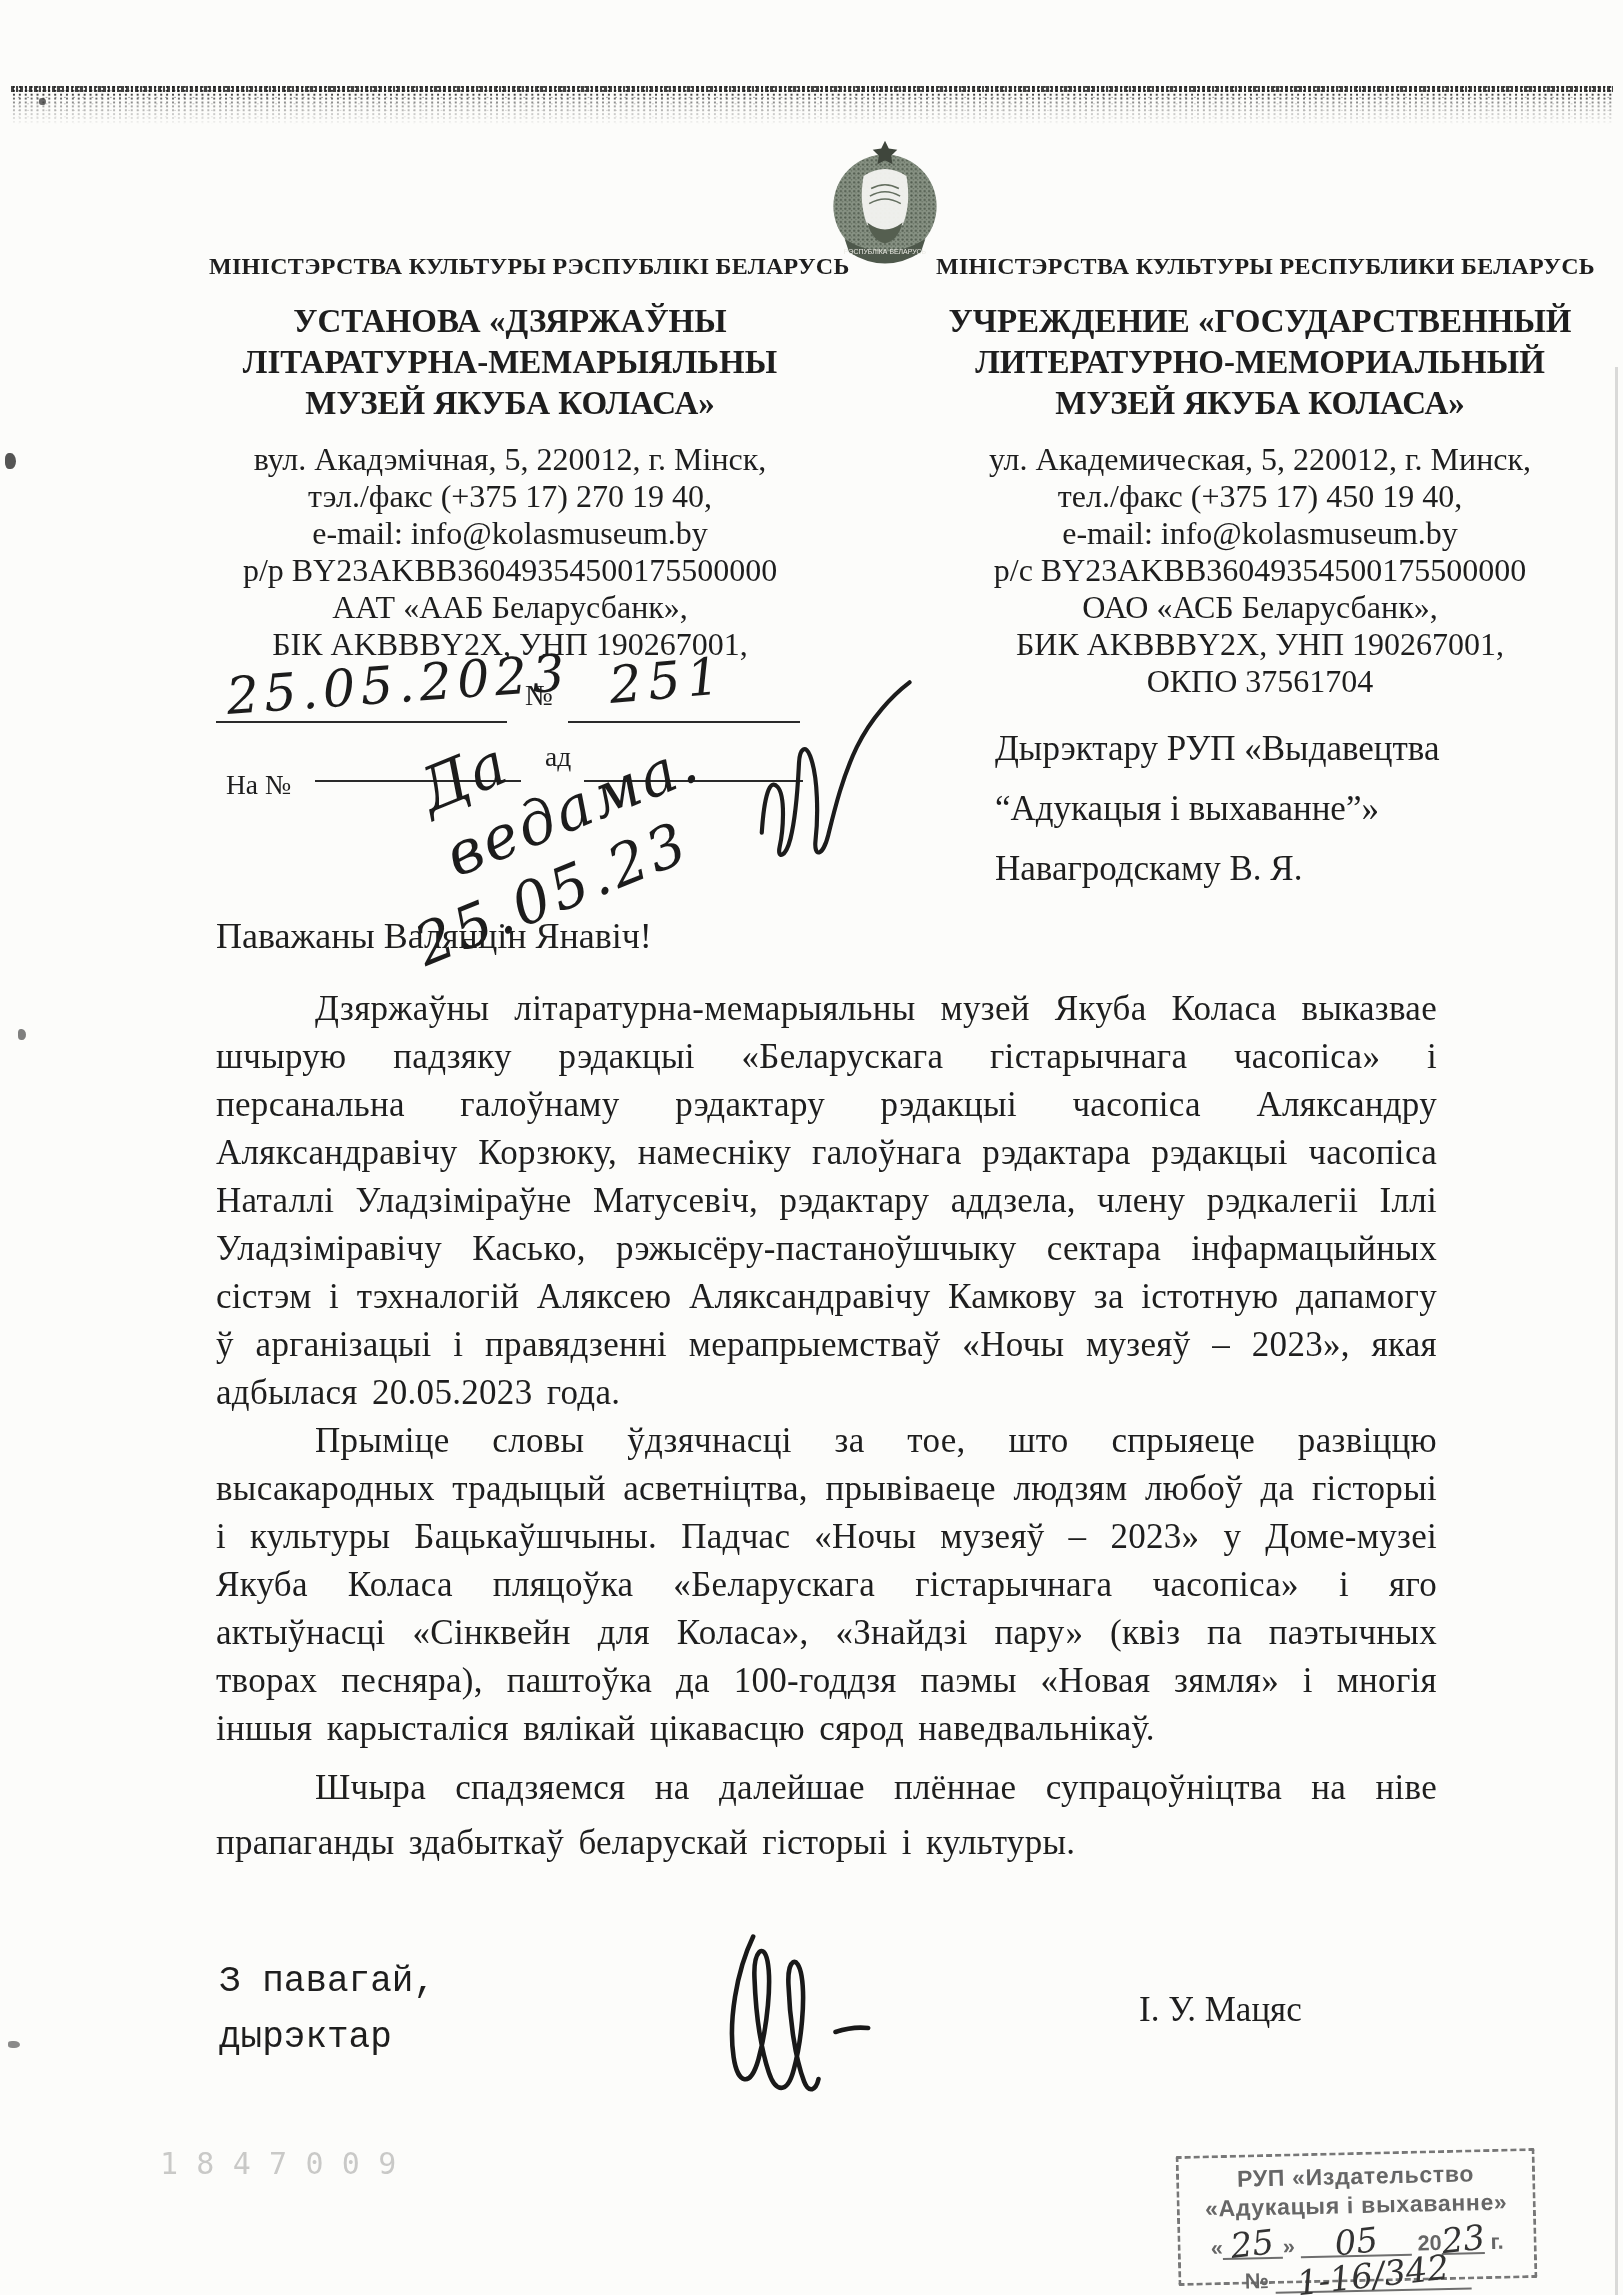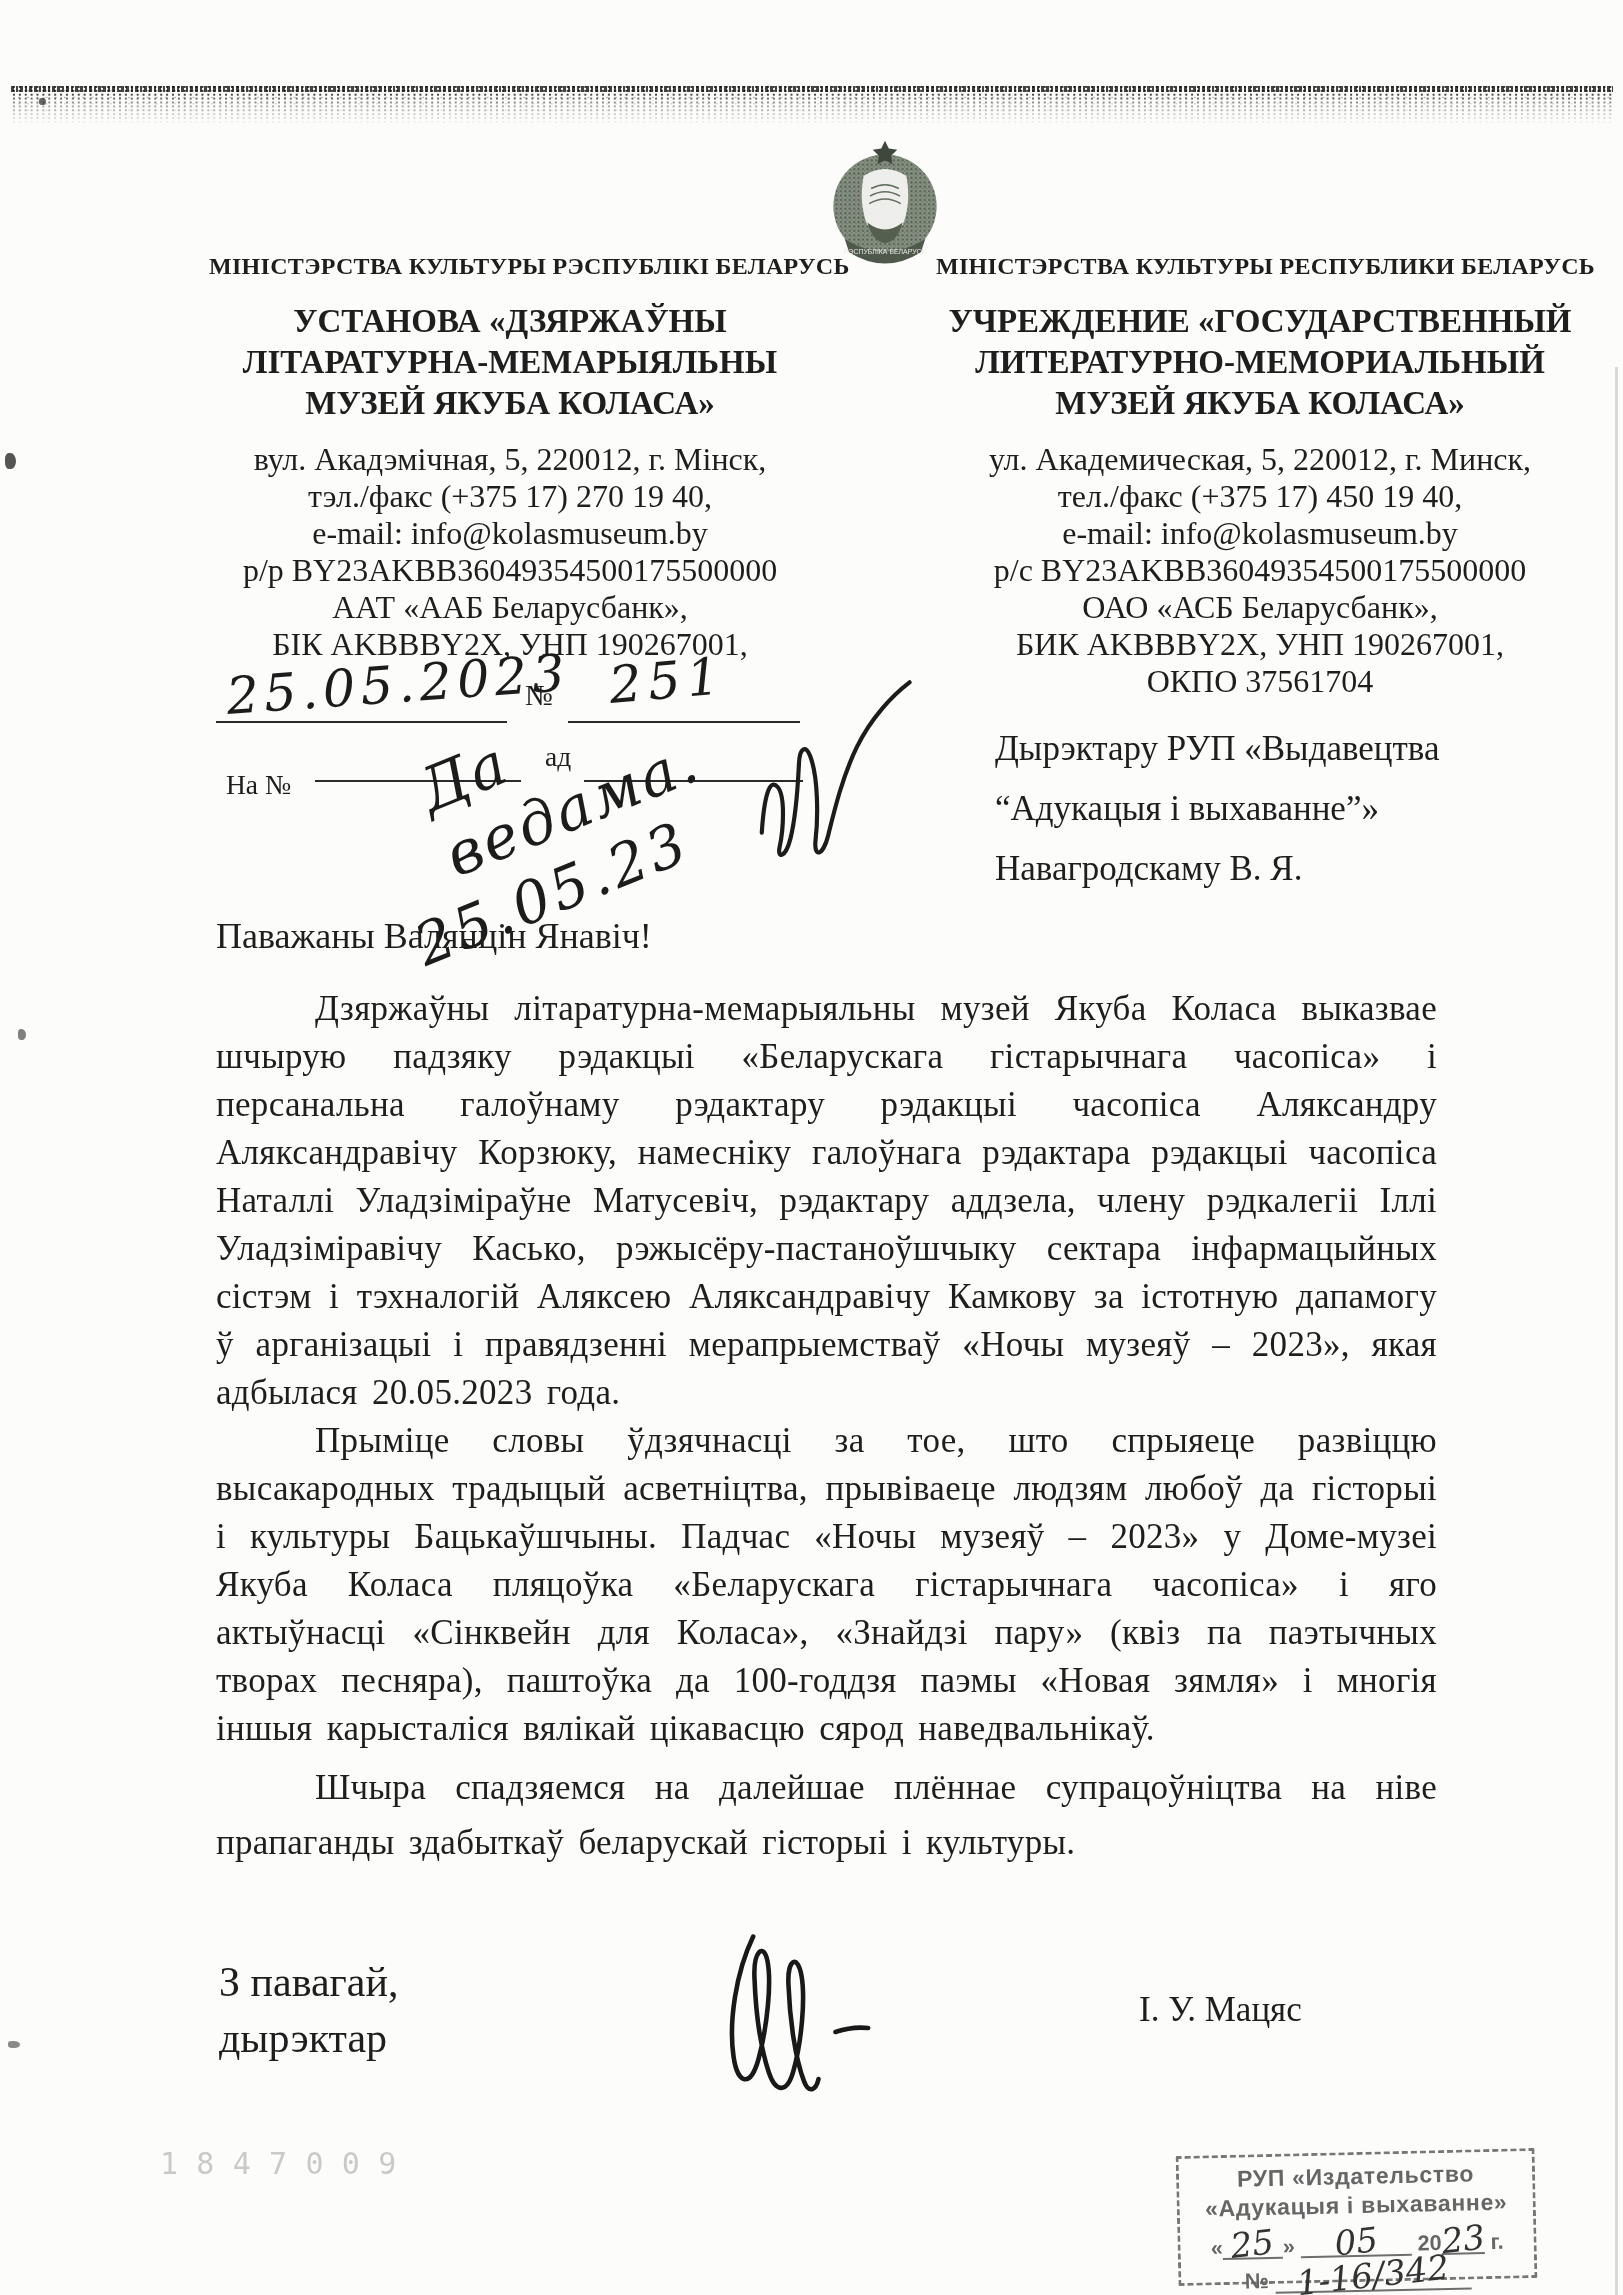--- a/index.html
+++ b/index.html
@@ -68,21 +68,21 @@
   
   .addressee{left:995px;top:719px;width:497px;font-size:35px;line-height:60px;}
 
   
   .salutation{left:216px;top:915px;width:1021px;font-size:36px;}
   .body-text{left:216px;top:985px;width:1221px;font-size:35px;line-height:48px;text-align:justify;letter-spacing:0.3px;word-spacing:5.2px;}
   .body-text p{margin:0;text-indent:99px;}
   .body-text p.p3{line-height:55px;margin-top:6.5px;}
 
   
-  .closing{left:219px;top:1954px;font-size:42px;line-height:56px;}
+  .closing{left:219px;top:1954px;font-size:36px;line-height:56px;font-family:Liberation Mono, monospace;}
   .sig-main{position:absolute;left:687px;top:1917px;width:216px;height:196px;}
   .sig-name{left:1139px;top:1990px;font-size:35px;}
 
   
   .faint-number{left:160px;top:2146px;font-family:"DejaVu Sans Mono",monospace;font-size:30px;
     letter-spacing:18.3px;color:rgba(55,55,55,.26);filter:blur(0.7px);}
 
   
   .stamp{
     left:1177px;top:2152px;width:359px;height:130px;

